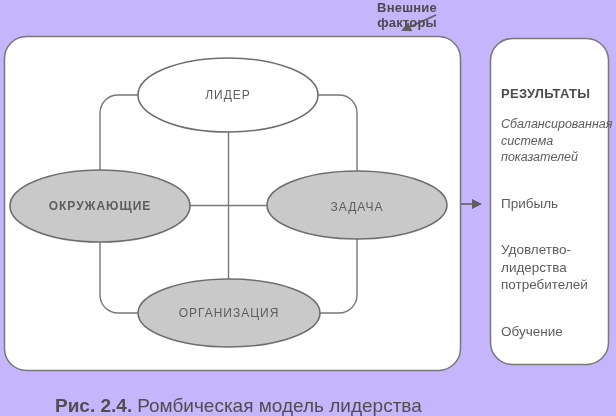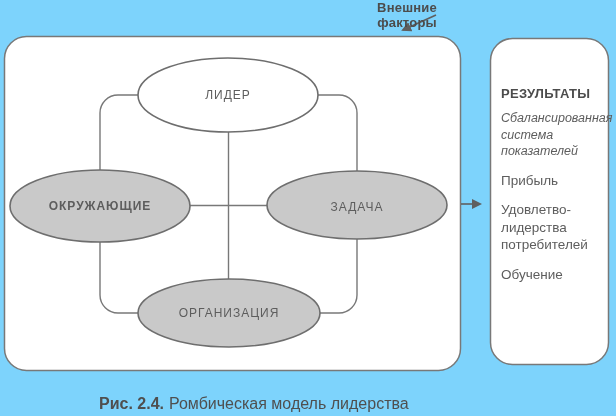--- a/index.html
+++ b/index.html
@@ -1,20 +1,20 @@
 <!DOCTYPE html>
 <html><head>
 <meta charset="utf-8">
 <style>
   html, body { margin: 0; padding: 0; background: #ffffff; }
   .stage {
     position: relative;
     width: 616px;
     height: 416px;
-    background: #7dd3fc;
+    background: #c4b5fd;
     font-family: "Liberation Sans", sans-serif;
     overflow: hidden;
   }
   .layer { position: absolute; left: 0; top: 0; }
 
   
   .box        { fill: #ffffff; stroke: #787878; stroke-width: 1.5; }
   .connector  { fill: none;    stroke: #787878; stroke-width: 1.4; }
   .node       { stroke: #6e6e6e; stroke-width: 1.6; }
   .node.white { fill: #ffffff; }
@@ -41,33 +41,33 @@
 
   .results {
     position: absolute; left: 501px; top: 86px; width: 101px;
     color: #5d5d5d;
   }
   .r-title {
     font-size: 13px; font-weight: bold; color: #4c4c4c;
     letter-spacing: 0.3px;
   }
   .r-sub {
-    margin-top: 9px;
+    margin-top: 15px;
     font-style: italic; font-size: 12.5px; line-height: 16.5px;
     white-space: pre-line;
   }
   .r-item {
-    margin-top: 12px;
+    margin-top: 29px;
     font-size: 13.5px; line-height: 17.5px;
     white-space: pre-line;
   }
 
   .caption {
     position: absolute; left: 55px; top: 395px;
-    font-size: 16px; color: #4f4f4f; margin-left: 44px;
+    font-size: 19px; color: #4f4f4f;
   }
   .cap-bold { font-weight: bold; margin-right: 5px; }
 </style>
 </head>
 <body>
 
 <div class="stage">
 
   <svg class="layer" width="616" height="416" viewBox="0 0 616 416">
     <defs>

